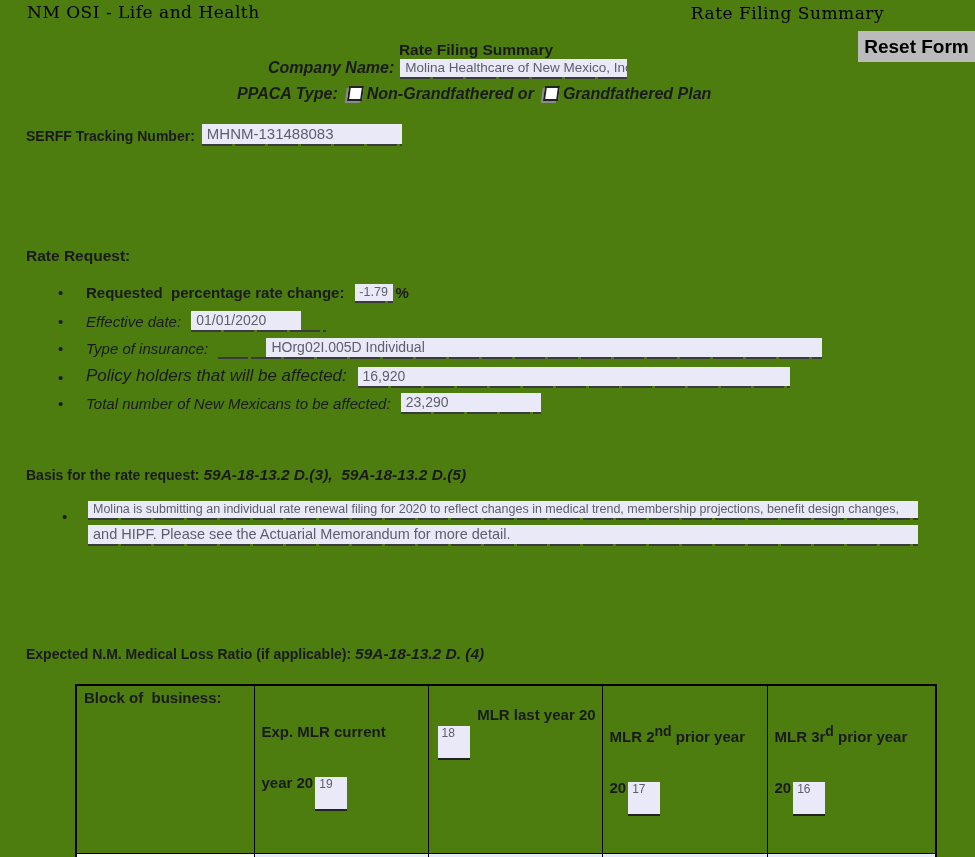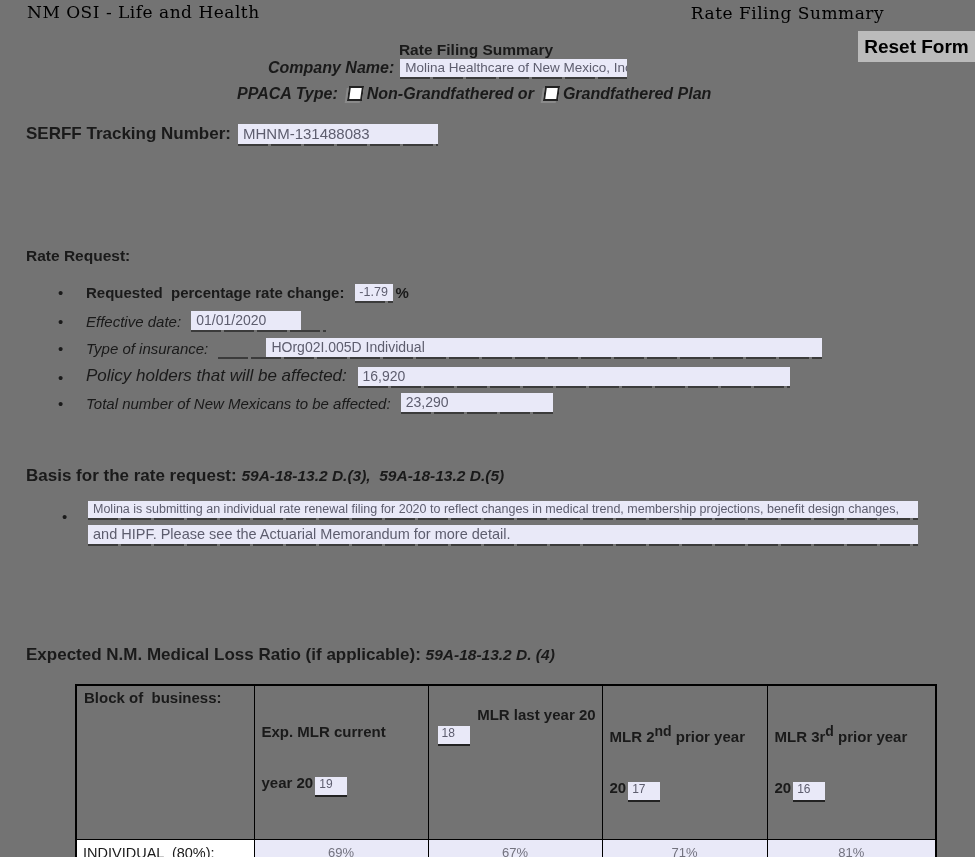--- a/index.html
+++ b/index.html
@@ -1,35 +1,35 @@
 <!DOCTYPE html>
 <html><head>
 <meta charset="utf-8">
 <style>
   html,body { margin:0; padding:0; background:#ffffff; }
   .page {
-    position:relative; width:975px; height:857px; background:#737373;
+    position:relative; width:975px; height:857px; background:#4d7c0f;
     font-family:"Liberation Sans", sans-serif; color:#1a1a1a; overflow:hidden;
   }
   
   .hand { font-family:"DejaVu Serif", serif; font-size:17px; letter-spacing:.5px; color:#000; }
   .hdr-left  { position:absolute; left:27px; top:2px; }
   .hdr-right { position:absolute; right:91px; top:3px; }
 
   .reset-btn {
     position:absolute; left:858px; top:31px; width:117px; height:31px;
     background:#bbbbbb; border:none; cursor:pointer;
     font-family:"Liberation Sans", sans-serif; font-weight:bold; font-size:19px; color:#000;
     line-height:31px; text-align:center; padding:0;
   }
 
   .title { position:absolute; top:41px; left:0; width:952px; text-align:center; font-weight:bold; font-size:15.5px; }
 
   .bi { font-weight:bold; font-style:italic; font-size:16px; white-space:pre; }
-  .b  { font-weight:bold; font-size:17px; white-space:pre; }
+  .b  { font-weight:bold; font-size:14px; white-space:pre; }
   .r  { font-size:15.5px; white-space:pre;font-style:italic; }
 
   .row { position:absolute; display:flex; align-items:flex-end; }
 
   
   .fw { display:inline-block; position:relative; vertical-align:bottom; }
   .fw::after {
     content:""; position:absolute; left:0; right:0; bottom:-2px; height:1.7px;
     background:repeating-linear-gradient(90deg,#3b3b3b 0px,#3b3b3b 30px,rgba(0,0,0,0) 30px,rgba(0,0,0,0) 33px);
   }
@@ -69,21 +69,21 @@
     border:2px solid #000; border-bottom:5px solid #000;
   }
   .mlr-table th, .mlr-table td { border:1.5px solid #000; }
   .mlr-table th { font-size:15px; font-weight:bold; text-align:left; vertical-align:top; padding:3px 4px 3px 7px; white-space:pre-wrap; height:44px; }
   .mlr-table td { height:23px; padding:1px 4px; }
   .mlr-table td.lab { background:#fff; font-size:14.5px; white-space:pre; padding-left:6px; }
   .mlr-table td.val { background:#e9e9f8; color:#72727e; font-size:13px; text-align:center; }
   .yearfield {
     display:inline-block; min-width:24px; background:#e9e9f8; color:#5d5d6e;
     font-size:12px; font-weight:normal; border-bottom:2px solid #222;
-    margin-left:2px; padding:0 4px 4px 4px;
+    margin-left:2px; padding:0 4px 18px 4px;
   }
   .mlr-table sup { font-size:14px; }
 </style>
 </head>
 <body>
 
 <div class="page">
 
   <div class="hand hdr-left">NM OSI - Life and Health</div>
   <div class="hand hdr-right">Rate Filing Summary</div>
@@ -145,21 +145,21 @@
     <span class="bullet">•</span>
     <span class="r" style="font-size:17px;">Policy holders that will be affected: </span>
     <span class="fw" style="width:432px;">
       <span class="fv">16,920</span>
     </span>
   </div>
 
   <div class="brow" style="top:393px;">
     <span class="bullet">•</span>
     <span class="r" style="font-size:15px;">Total number of New Mexicans to be affected: </span>
-    <span class="fw" style="width:152px;">
+    <span class="fw" style="width:140px;">
       <span class="fv">23,290</span>
     </span>
   </div>
 
   <div class="heading" style="top:466px;">
     <span class="b">Basis for the rate request: </span><span class="r">59A-18-13.2 D.(3),  59A-18-13.2 D.(5)</span>
   </div>
 
   <span class="basis-bullet">•</span>
   <div class="basis-field">

